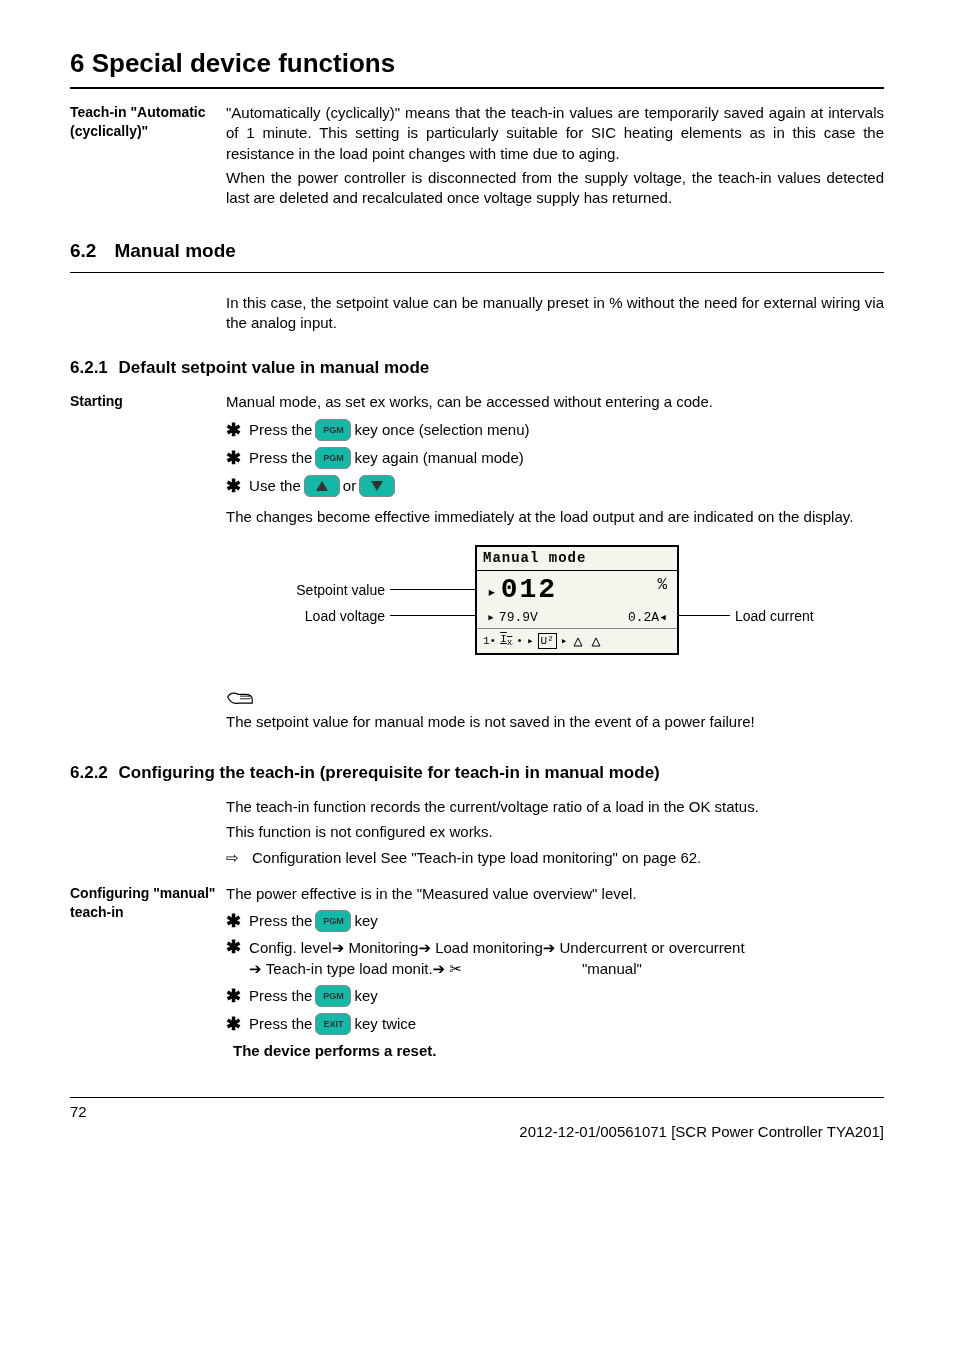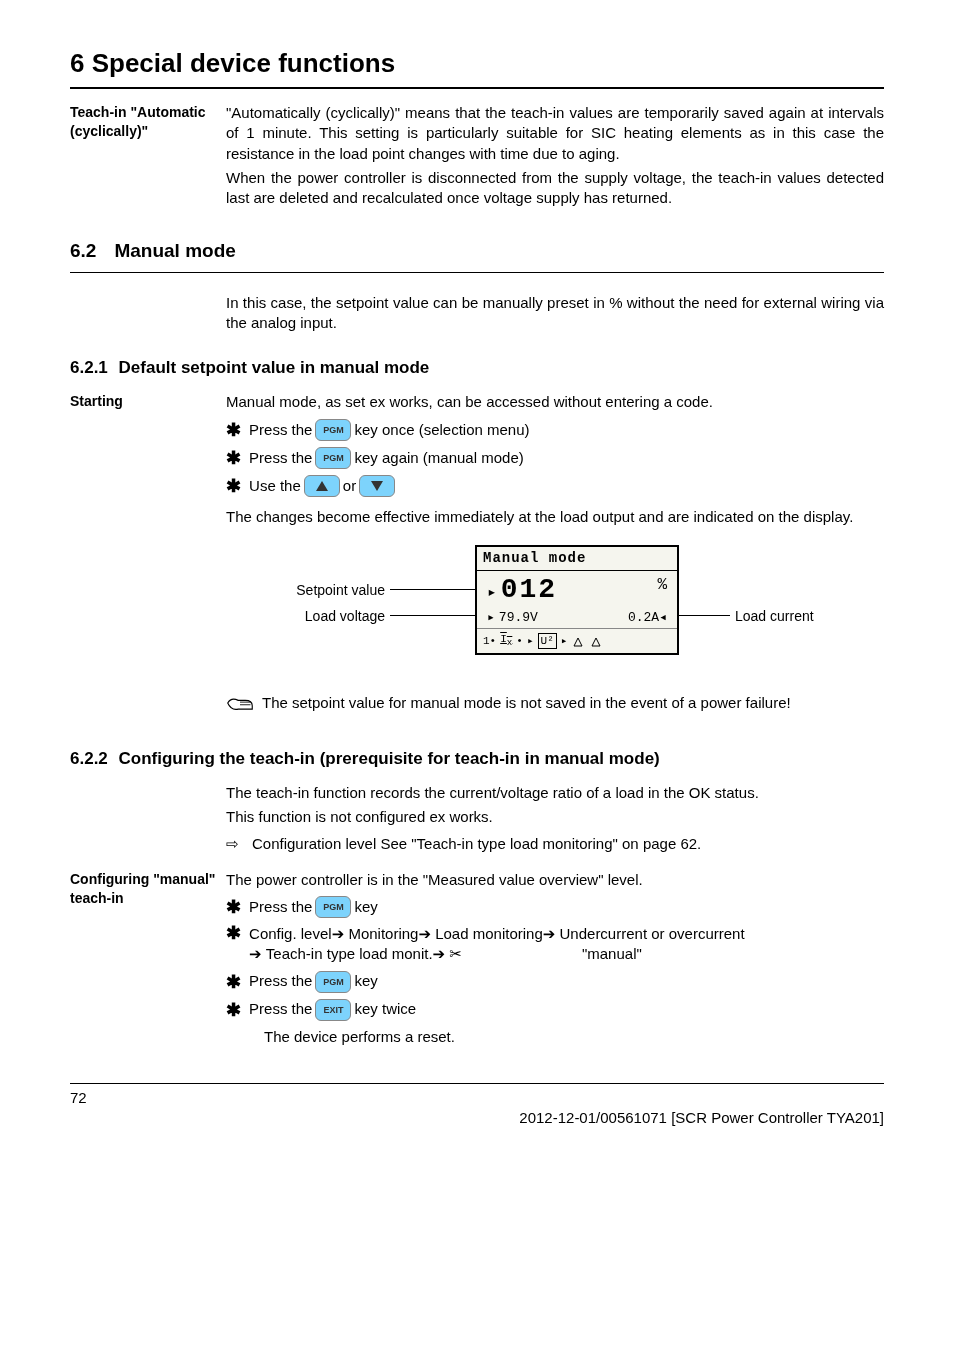--- a/index.html
+++ b/index.html
@@ -37,26 +37,26 @@
     font-size: 17px;
     font-weight: bold;
     margin: 20px 0 12px 0;
   }
   h3.subsection .num { margin-right: 6px; text-align: right; }
   .star-line { display: flex; align-items: center; margin: 6px 0; }
   .star { font-size: 18px; font-weight: bold; margin-right: 8px; line-height: 1; }
   .key-btn {
     display: inline-flex; align-items: center; justify-content: center;
     min-width: 26px; height: 20px; padding: 0 4px;
-    background: #7dd3fc; border: 1px solid #888; border-radius: 6px;
+    background: #14b8a6; border: 1px solid #888; border-radius: 6px;
     font-size: 9px; font-weight: bold; color: #333;
     vertical-align: middle; margin: 0 3px;
   }
   .key-arrow svg { width: 14px; height: 12px; }
-  .note-row { display: flex; align-items: flex-start; margin-top: 20px; margin-bottom: 10px; }
+  .note-row { display: flex; align-items: flex-start; margin-top: 14px; margin-bottom: 10px; flex-direction: column; }
   .note-icon { width: 36px; flex-shrink: 0; }
   .note-icon svg { width: 28px; height: 20px; }
   .arrow-link { font-weight: normal; }
   .indent-arrow { display:flex; margin:6px 0 6px 0;}
   .indent-arrow .arr { width:26px; flex-shrink:0; font-size:15px;}
   .diagram-wrap { margin: 18px auto 10px auto; width: 560px; position: relative; height: 128px;}
   .lcd {
     position:absolute; left:200px; top:0;
     width: 200px; border:2px solid #000; background:#f5f5ee;
     font-family: "Courier New", monospace; font-size: 14px;
@@ -221,21 +221,21 @@
       <div class="indent-arrow">
         <span class="arr">⇨</span>
         <span class="arrow-link">Configuration level See "Teach-in type load monitoring" on page 62.</span>
       </div>
     </div>
   </div>
 
   <div class="row">
     <div class="side-col">Configuring "manual" teach-in</div>
     <div class="body-col">
-      <p>The power controller is in the "Measured value overview" level.</p>
+      <p>The power effective is in the "Measured value overview" level.</p>
 
       <div class="star-line">
         <span class="star">✱</span>
         <span>Press the </span>
         <span class="key-btn">PGM</span>
         <span> key</span>
       </div>
 
       <div class="star-line" style="flex-wrap:wrap; align-items:flex-start;">
         <span class="star">✱</span>
@@ -267,21 +267,21 @@
         <span> key</span>
       </div>
 
       <div style="margin:6px 0;">
         <div class="star-line">
           <span class="star">✱</span>
           <span>Press the </span>
           <span class="key-btn">EXIT</span>
           <span> key twice</span>
         </div>
-        <div style="margin-left:38px;">The device performs a reset.</div>
+        <div style="margin-left:7px;font-weight:bold;">The device performs a reset.</div>
       </div>
     </div>
   </div>
 
   <div class="footer">
     <div class="pg">72</div>
     <div class="txt">2012-12-01/00561071 [SCR Power Controller TYA201]</div>
   </div>
 
 </div>

